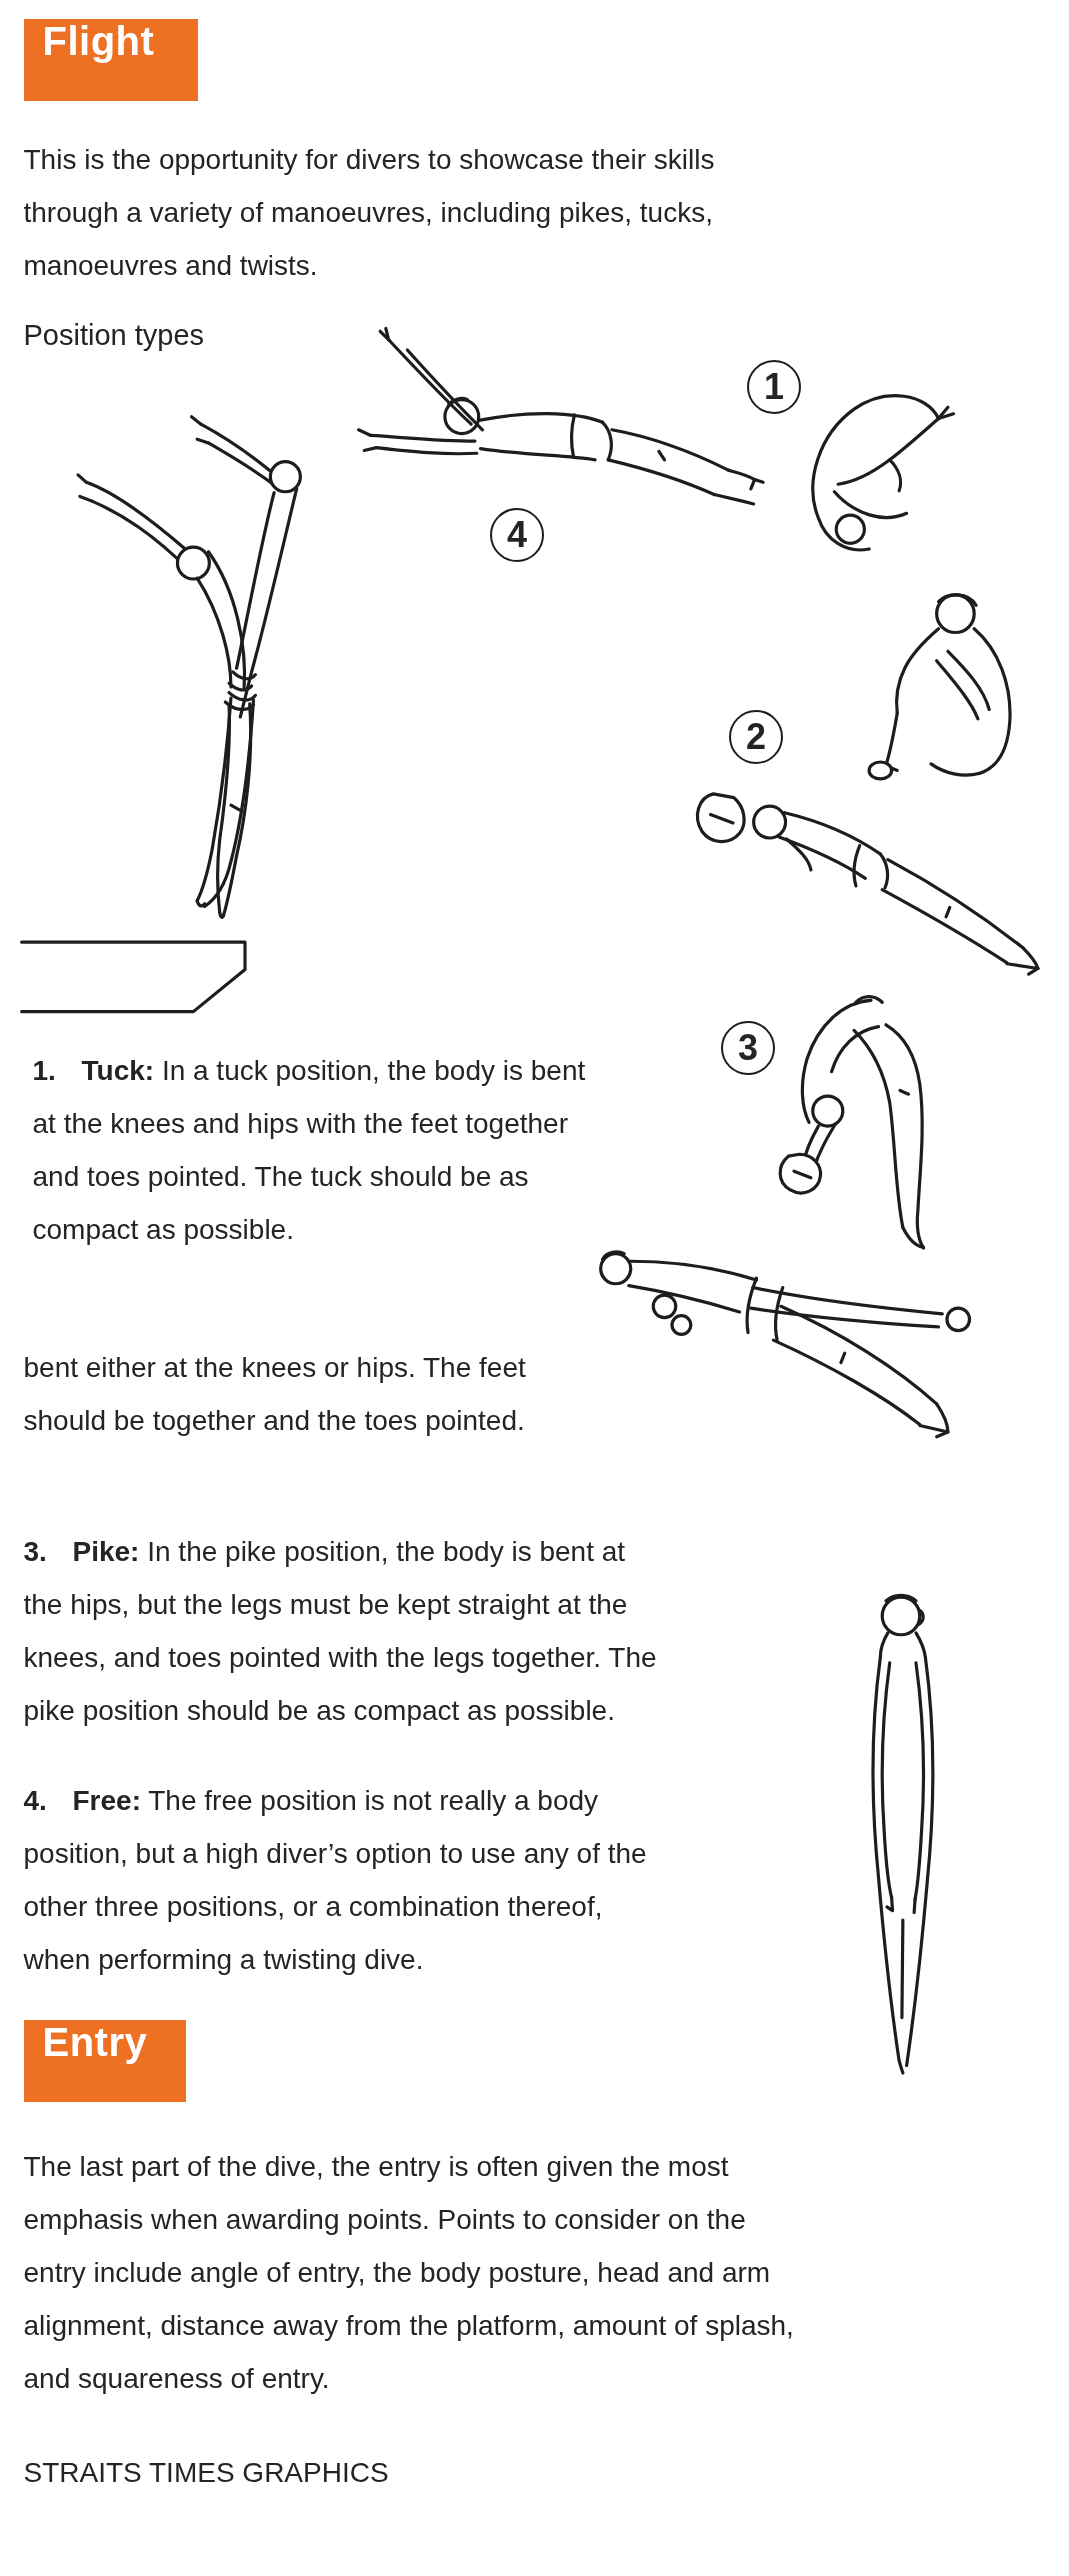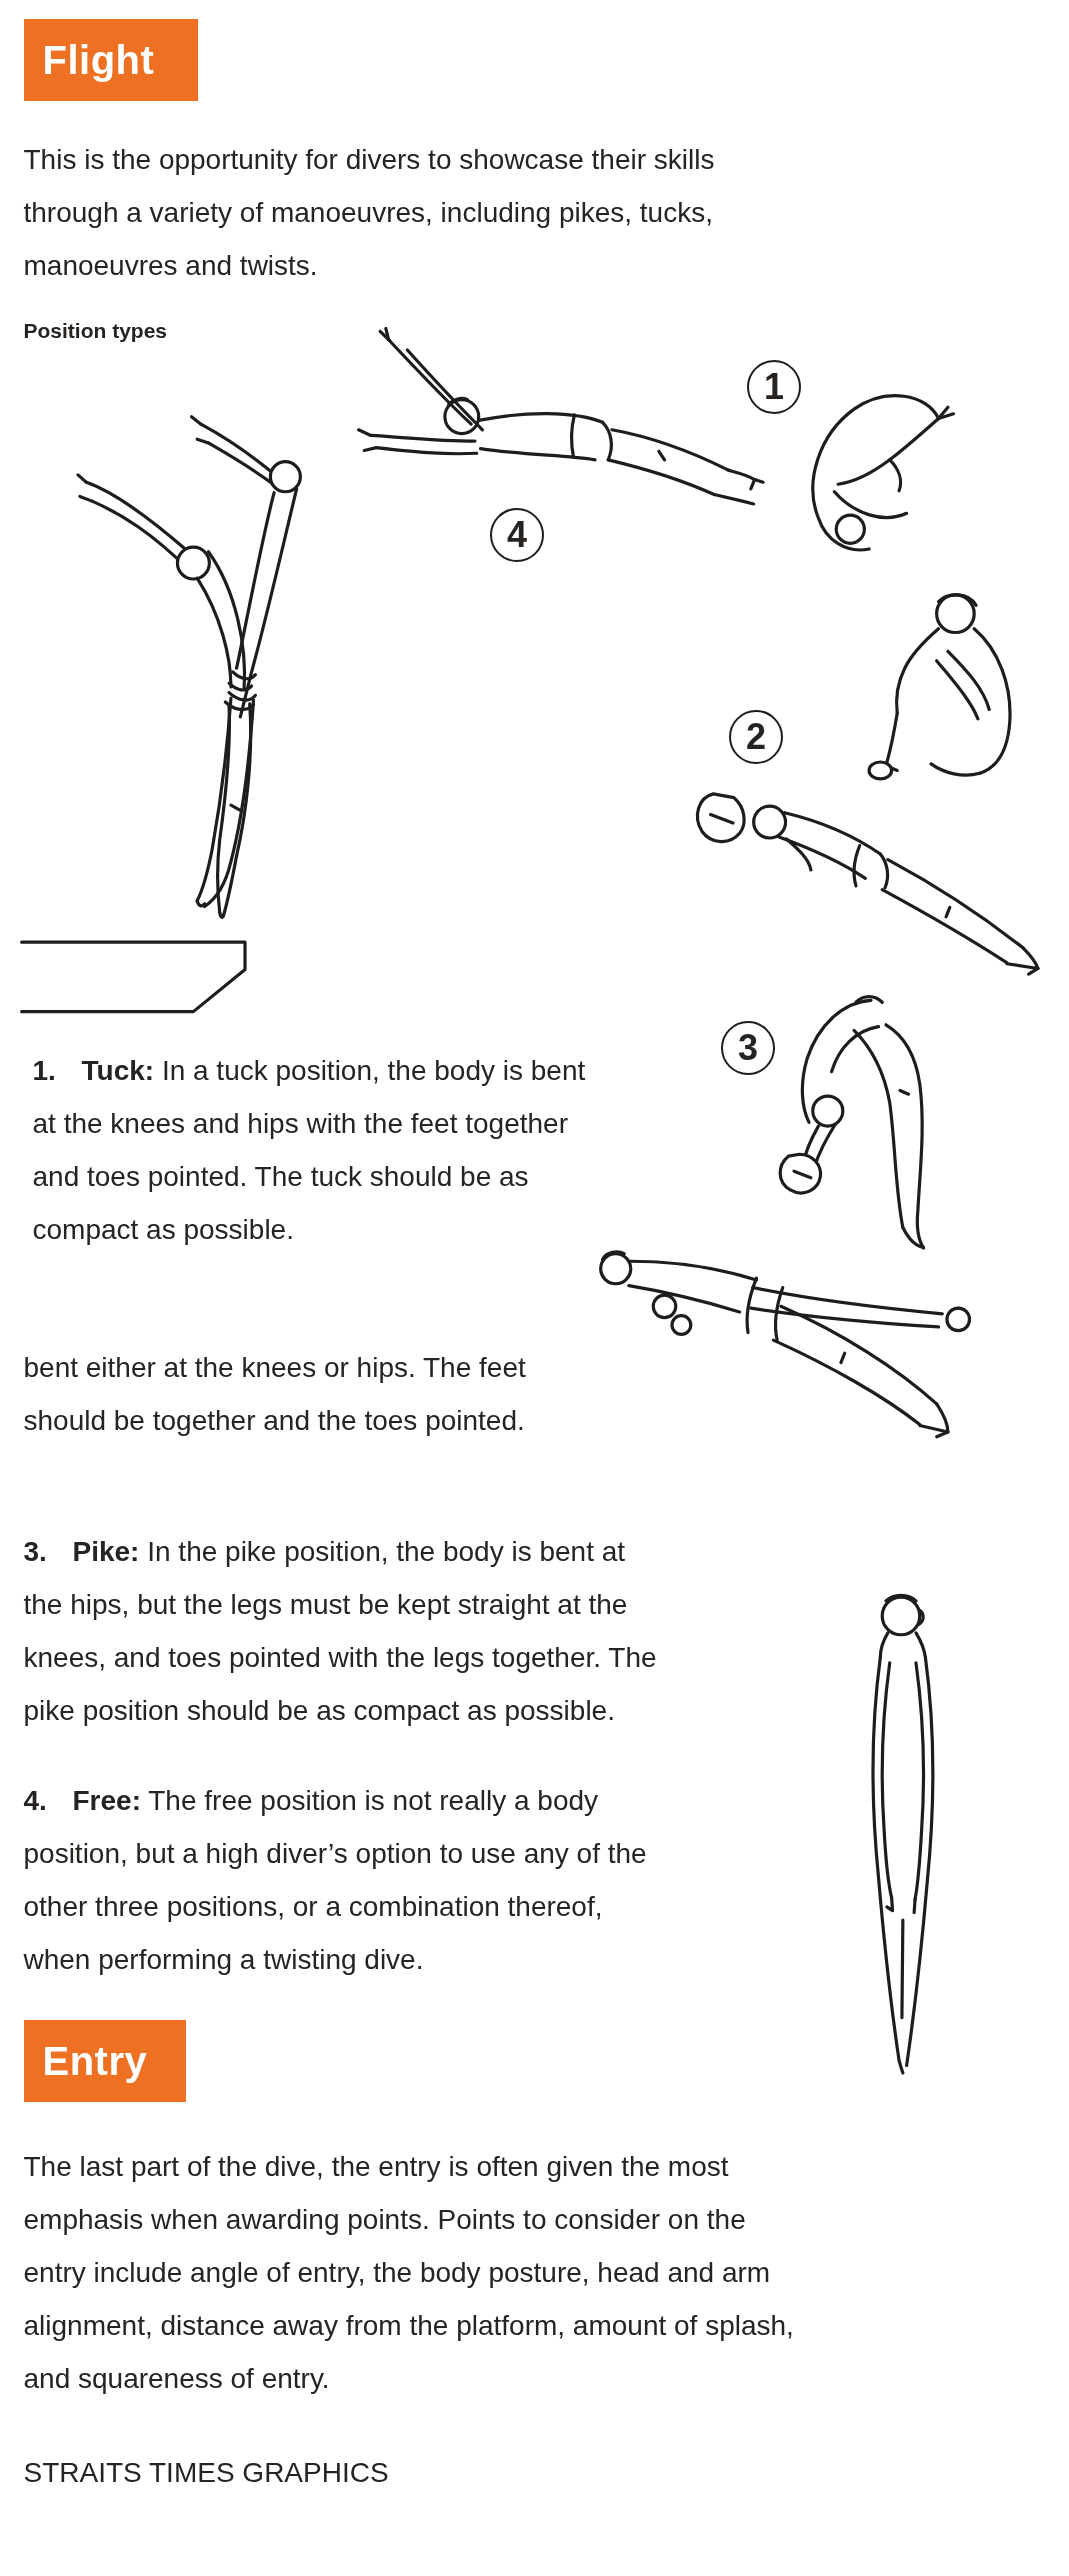--- a/index.html
+++ b/index.html
@@ -2,30 +2,30 @@
 <html style="font-size:15px"><head>
 <meta charset="utf-8">
 <style>
   html,body{margin:0;padding:0;background:#ffffff;}
   #canvas{
     position:relative;width:1070px;height:2576px;background:#ffffff;overflow:hidden;
     font-family:"Liberation Sans","DejaVu Sans",sans-serif;color:#262321;
   }
   .badge{
     position:absolute;left:23.5px;background:#ee7023;color:#ffffff;
-    font-weight:700;font-size:40px;display:flex;align-items:center;padding-left:19px;
+    font-weight:700;font-size:40px;display:flex;align-items:flex-start;padding-left:19px;
     box-sizing:border-box;letter-spacing:0.5px;
   }
   #flight-badge{top:19px;width:174px;height:82px;}
   #entry-badge{top:2020px;width:162px;height:82px;}
   .para{position:absolute;left:23.5px;font-size:28px;}
   .para .line{white-space:nowrap;line-height:53px;}
   #intro{top:133px;}
   #position-types-heading{
-    position:absolute;left:23.5px;top:319px;font-size:21px;font-weight:700;white-space:nowrap;
+    position:absolute;left:23.5px;top:319px;font-size:29px;font-weight:400;white-space:nowrap;
   }
   .item{position:absolute;left:23.5px;font-size:28px;}
   .item .line{white-space:nowrap;line-height:53px;}
   .item .num{display:inline-block;width:49px;font-weight:700;}
   .item .lead{font-weight:700;}
   #item-1{top:1044px;margin-left:9px;}
   #item-2{top:1341px;}
   #item-3{top:1525px;}
   #item-4{top:1774px;}
   #entry-para{top:2140px;}

